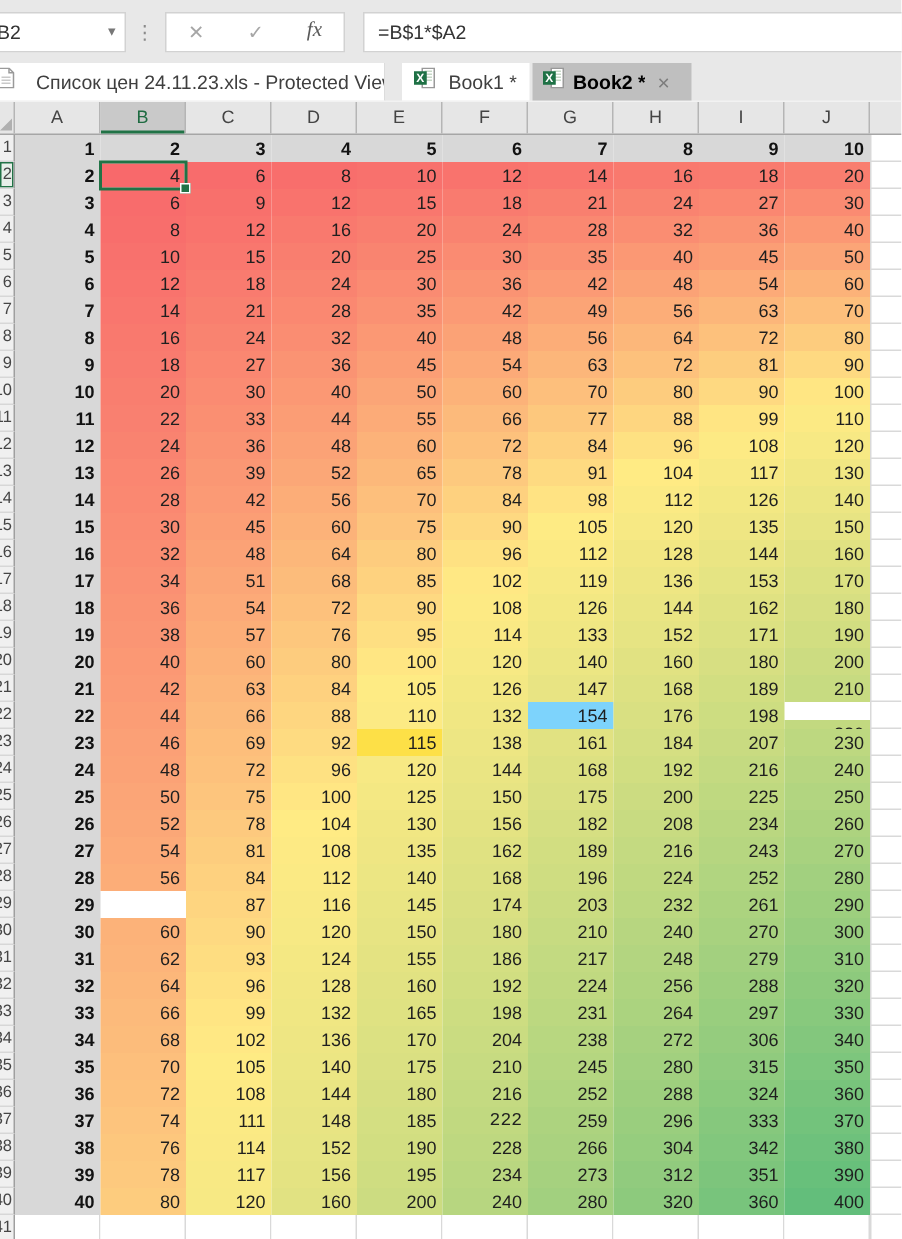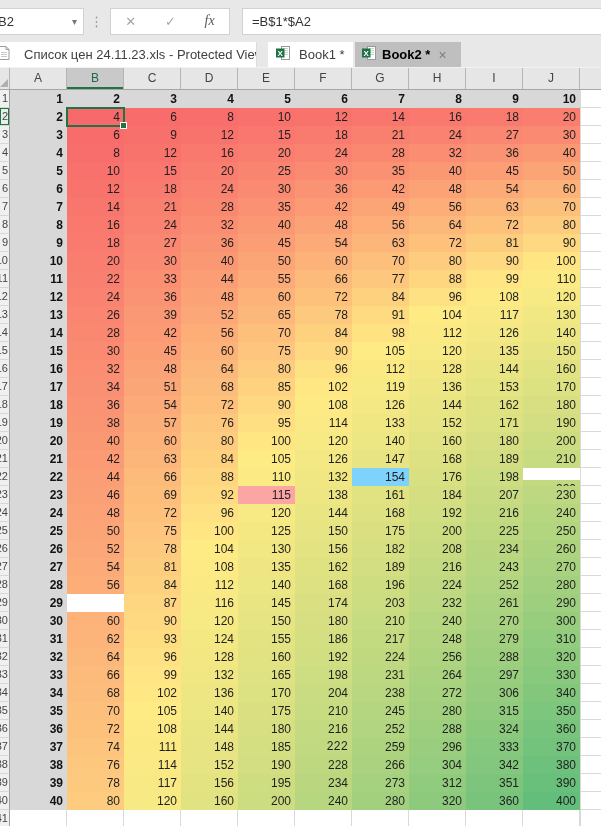--- a/index.html
+++ b/index.html
@@ -532,21 +532,21 @@
         <div class="kfill"></div>
       </div>
       <div class="grid-row">
         <div class="rowhdr">
           <span>23</span>
         </div>
         <div class="cell gray">23</div>
         <div class="cell" style="background: rgb(251, 160, 118);">46</div>
         <div class="cell" style="background: rgb(253, 190, 123);">69</div>
         <div class="cell" style="background: rgb(254, 219, 129);">92</div>
-        <div class="cell" style="background: #fca5a5;">115</div>
+        <div class="cell" style="background: #fde047;">115</div>
         <div class="cell" style="background: rgb(237, 230, 131);">138</div>
         <div class="cell" style="background: rgb(225, 226, 130);">161</div>
         <div class="cell" style="background: rgb(213, 223, 130);">184</div>
         <div class="cell" style="background: rgb(201, 219, 129);">207</div>
         <div class="cell" style="background: rgb(189, 216, 128);">230</div>
         <div class="kfill"></div>
       </div>
       <div class="grid-row">
         <div class="rowhdr">
           <span>24</span>

